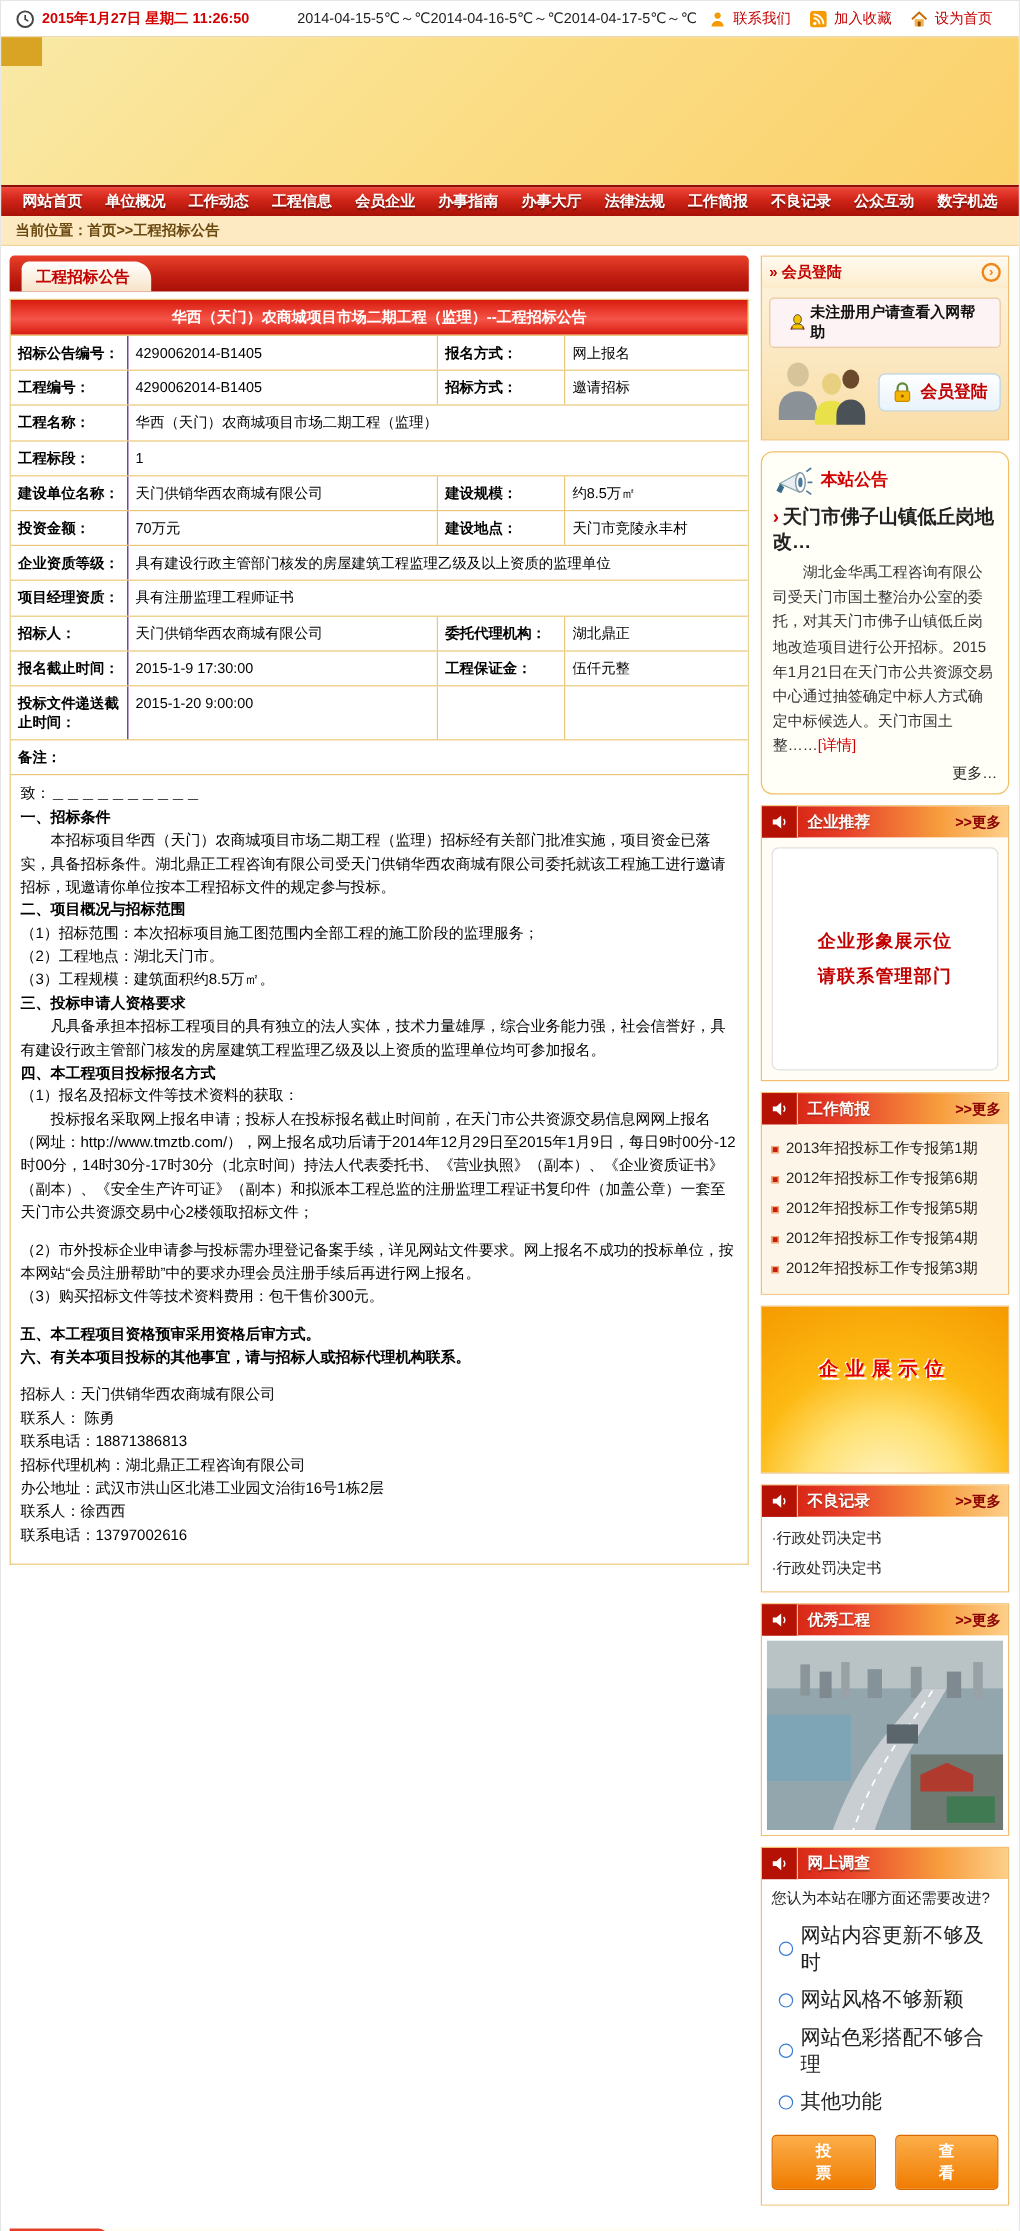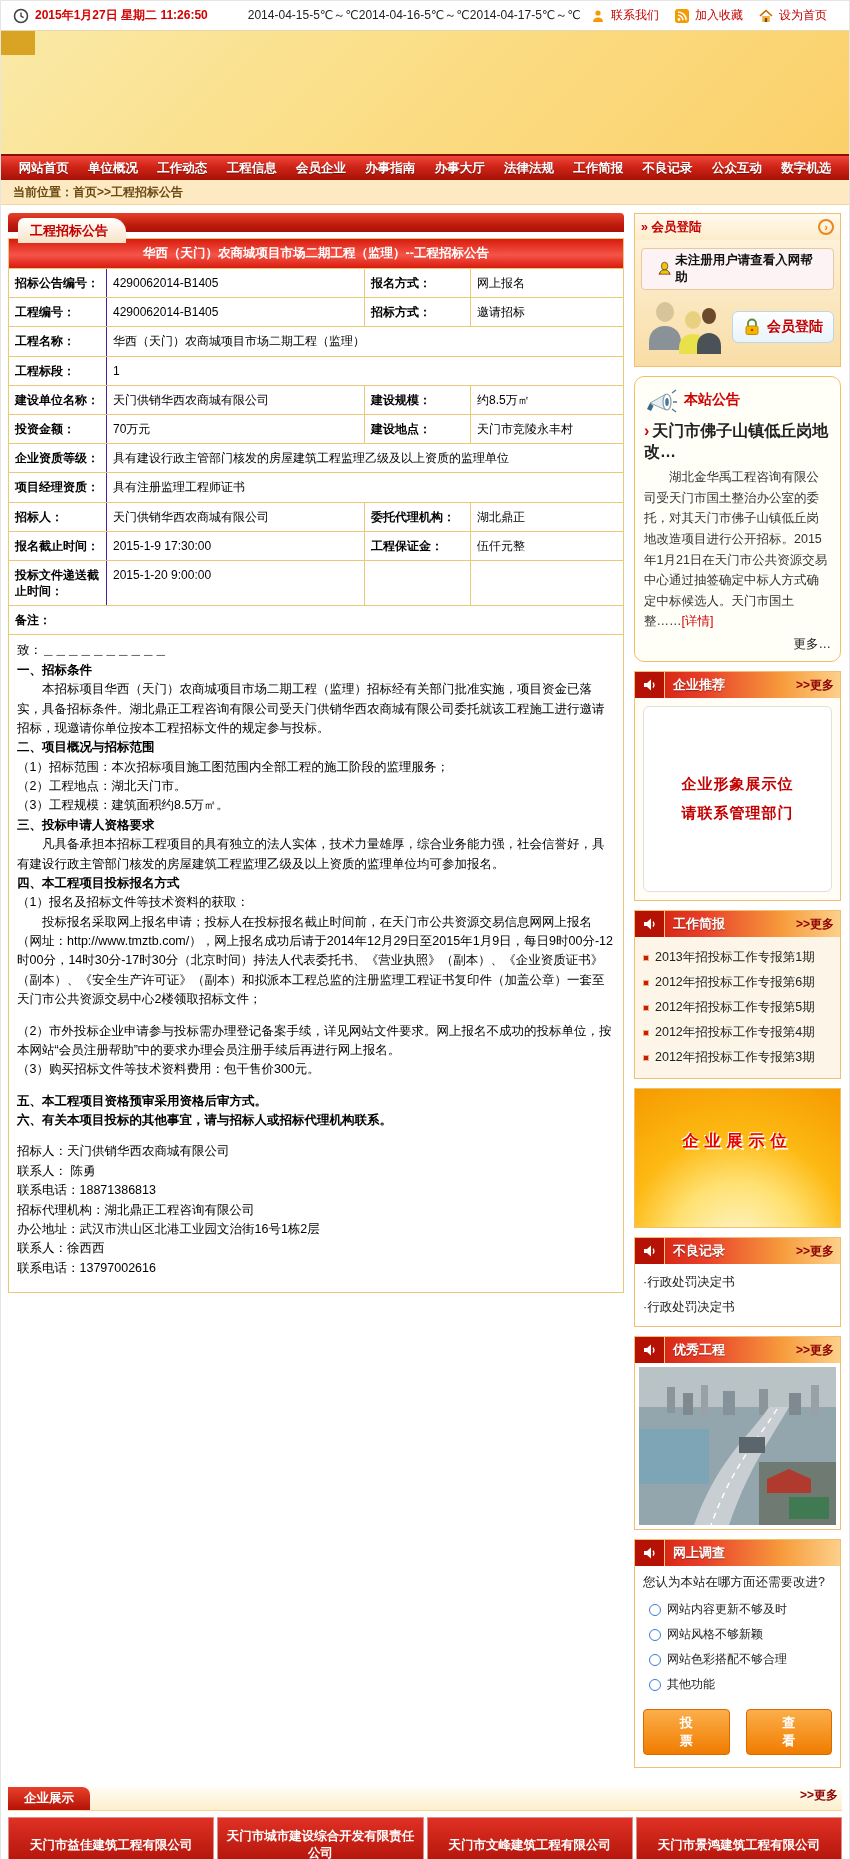--- a/index.html
+++ b/index.html
@@ -26,21 +26,21 @@
 
   
   .crumb { height:25px; background:#fde9c2; display:flex; align-items:center; padding:0 12px; font-size:12px; font-weight:bold; color:#6b4a12; border-bottom:1px solid #f3d79a; }
 
   
   .main { display:flex; padding:8px 7px 10px 7px; gap:10px; background:#fff; }
   .colL { width:616px; flex:none; }
   .colR { width:207px; flex:none; }
 
   
-  .tabbar { position:relative; height:19px; background:linear-gradient(#e8402a,#c01d10 60%,#a81107); border-radius:4px 4px 0 0; margin-bottom:6px; }
+  .tabbar { position:relative; height:30px; background:linear-gradient(#e8402a,#c01d10 60%,#a81107); border-radius:4px 4px 0 0; margin-bottom:6px; }
   .tab { position:absolute; left:10px; top:5px; height:25px; padding:0 18px 0 12px; background:linear-gradient(#ffffff,#f7e3c8); border-radius:6px 14px 0 0; display:flex; align-items:center; font-size:13px; font-weight:bold; color:#c30000; }
 
   
   .itable { border:1px solid #e9c878; }
   .ititle { background:linear-gradient(#d81c0e,#f55448 55%,#d81c0e); color:#fff; font-weight:bold; font-size:12.5px; text-align:center; padding:6px 4px; }
   .trow { display:flex; border-top:1px solid #e9c878; background:#fff; }
   .trow > div { padding:6px 6px; font-size:12px; line-height:1.35; }
   .tl { width:98px; font-weight:bold; border-right:1px solid #4c1d95; flex:none; }
   .tv { width:258px; border-right:1px solid #e9c878; flex:none; }
   .tl2 { width:106px; font-weight:bold; border-right:1px solid #e9c878; flex:none; }
@@ -95,21 +95,21 @@
   .ad-banner .txt { position:absolute; top:42px; width:100%; text-align:center; font-size:16px; font-weight:bold; color:#e30000; letter-spacing:6px; text-shadow:2px 2px 0 #fff, -1px -1px 0 #fff; }
 
   .bad-body { padding:6px 8px; background:#fff; }
   .bad-item { font-size:12.5px; color:#222; padding:4px 0; }
 
   .exc-body { padding:4px; background:#fff; }
   .exc-body svg { display:block; }
 
   .survey-body { padding:8px 8px 12px 8px; background:#fff; }
   .survey-q { font-size:12.5px; color:#222; margin-bottom:6px; }
-  .opt { display:flex; align-items:center; gap:6px; font-size:12px; color:#222; padding:4px 0 4px 6px; cursor:pointer; }
+  .opt { display:flex; align-items:center; gap:6px; font-size:17px; color:#222; padding:4px 0 4px 6px; cursor:pointer; }
   .radio { width:12px; height:12px; border:1px solid #3a7bd5; border-radius:50%; background:#fff; flex:none; }
   .survey-btns { display:flex; justify-content:center; gap:16px; margin-top:12px; }
   .obtn { background:linear-gradient(#fcae4a,#f07c00); border:1px solid #d86a00; border-radius:4px; color:#fff; font-weight:bold; font-size:13px; padding:4px 32px; cursor:pointer; }
 
   
   .showcase { padding:0 7px; }
   .show-head { display:flex; align-items:flex-start; height:24px; border-bottom:1px solid #f3d79a; background:linear-gradient(#fffdf4,#fdeecd); }
   .show-tab { background:linear-gradient(#e8402a,#b51205); color:#fff; font-weight:bold; font-size:12.5px; padding:3px 16px; border-radius:0 8px 0 0; }
   .show-more { margin-left:auto; font-size:12px; font-weight:bold; color:#8b0000; text-decoration:none; padding-right:4px; }
   .show-strip { display:flex; gap:3px; padding:6px 0 10px 0; }

